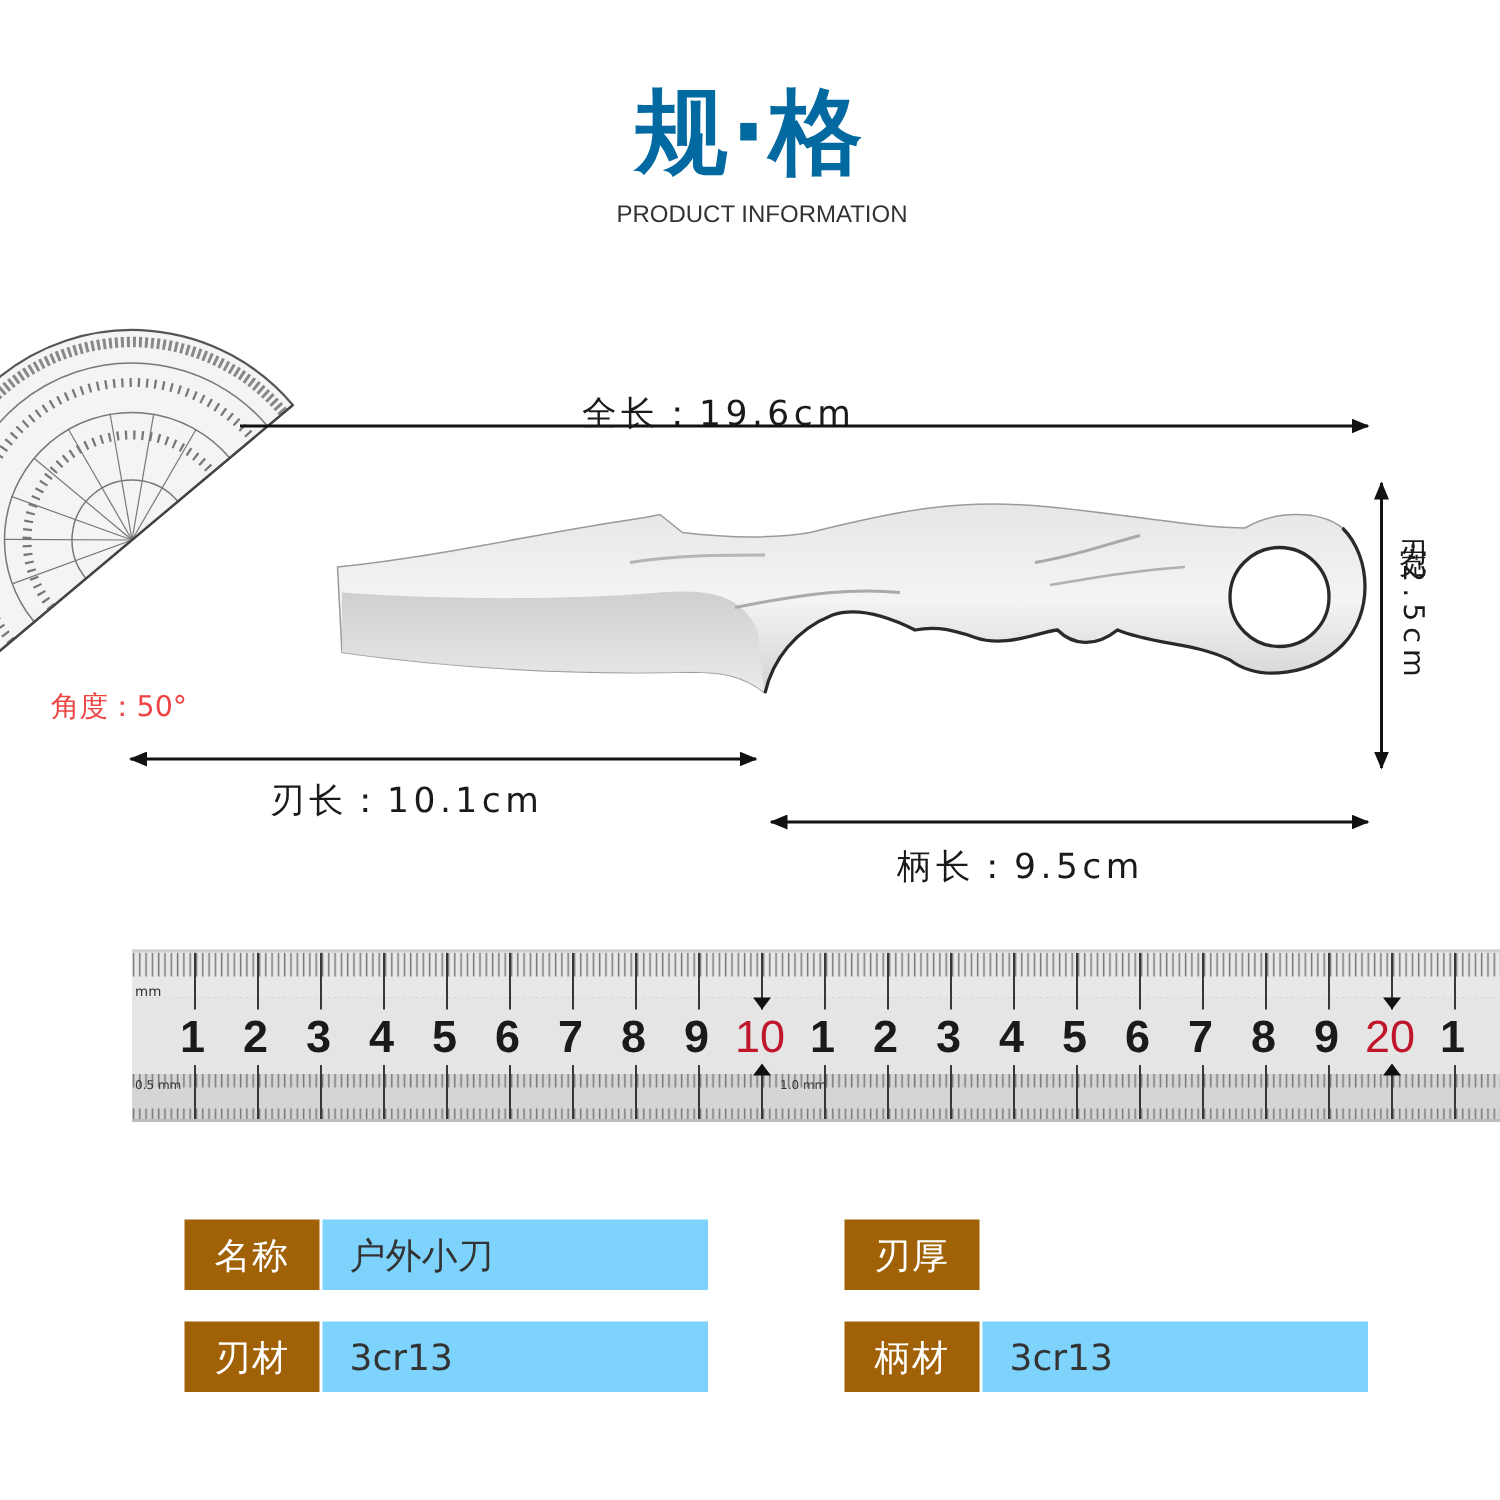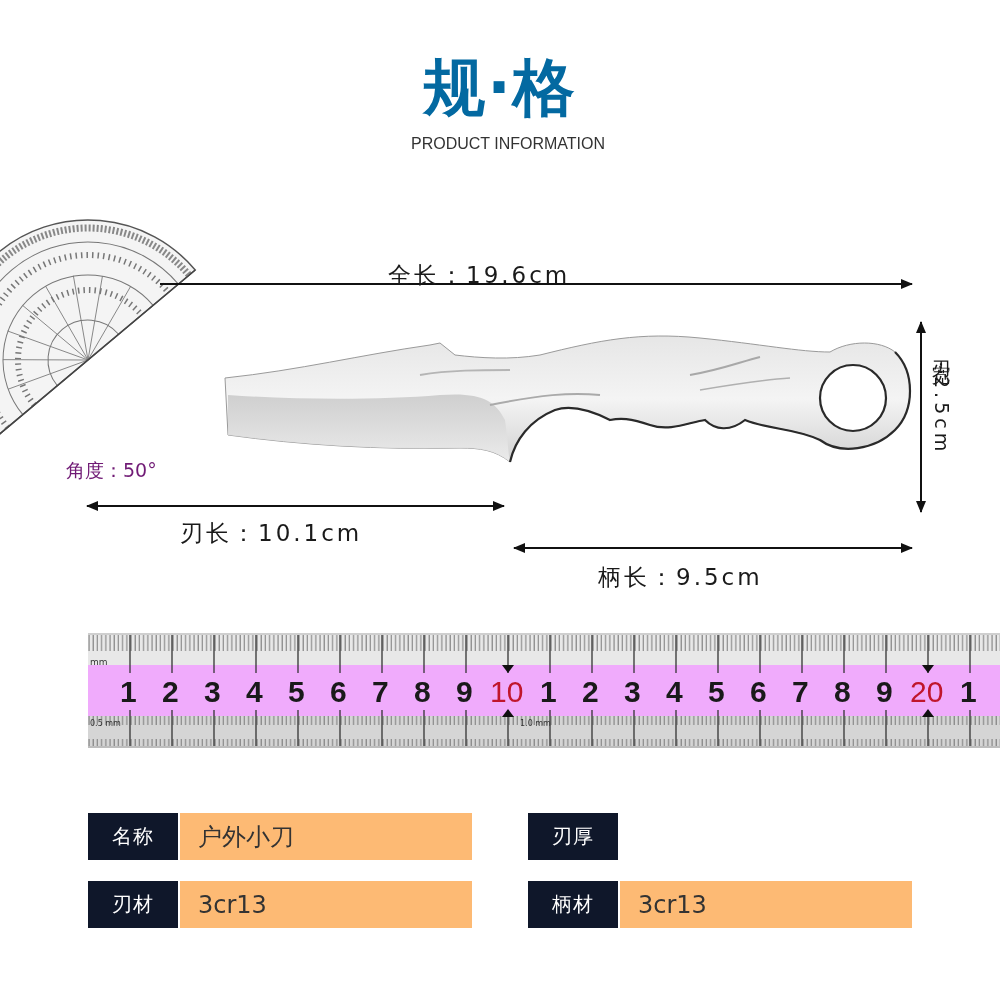--- a/index.html
+++ b/index.html
@@ -18,34 +18,34 @@
     .stage { position: absolute; left: 0; top: 200px; width: 1000px; height: 420px; }
     .stage svg { position: absolute; left: 0; top: 0; }
 
     .dim-label {
       position: absolute; font-size: 23px; color: #1a1a1a; letter-spacing: 3px; white-space: nowrap;
       font-family: "DejaVu Sans", sans-serif;
     }
     .dim-label.vertical {
       writing-mode: vertical-rl; letter-spacing: 4px; font-size: 19px;
     }
-    .angle-label { position: absolute; font-size: 19px; color: #701a75; white-space: nowrap; margin-left: 32px; }
+    .angle-label { position: absolute; font-size: 19px; color: #ef4444; white-space: nowrap; }
 
     .ruler {
       position: absolute; left: 88px; top: 633px; width: 912px; height: 115px;
-      background: #f0abfc; border-top: 2px solid #cfcfcf; border-bottom: 2px solid #bdbdbd; overflow: hidden;
+      background: #e5e5e5; border-top: 2px solid #cfcfcf; border-bottom: 2px solid #bdbdbd; overflow: hidden;
     }
 
     .spec-row { position: absolute; height: 47px; display: flex; }
     .spec-key {
-      width: 90px; height: 47px; background: #0f172a; color: #fff; font-size: 20px;
-      display: flex; align-items: center; justify-content: center; letter-spacing: 1px;
+      width: 90px; height: 47px; background: #a16207; color: #fff; font-size: 24px;
+      display: flex; align-items: center; justify-content: center; letter-spacing: 1px; margin-left: 35px;
     }
     .spec-val {
-      flex: 1; height: 47px; background: #fdba74; color: #333; font-size: 24px;
+      flex: 1; height: 47px; background: #7dd3fc; color: #333; font-size: 24px;
       display: flex; align-items: center; padding-left: 18px; margin-left: 2px;
     }
   </style>
 </head>
 <body>
 
 <div class="title">规·格</div>
 <div class="subtitle">PRODUCT INFORMATION</div>
 
 <div class="stage">

